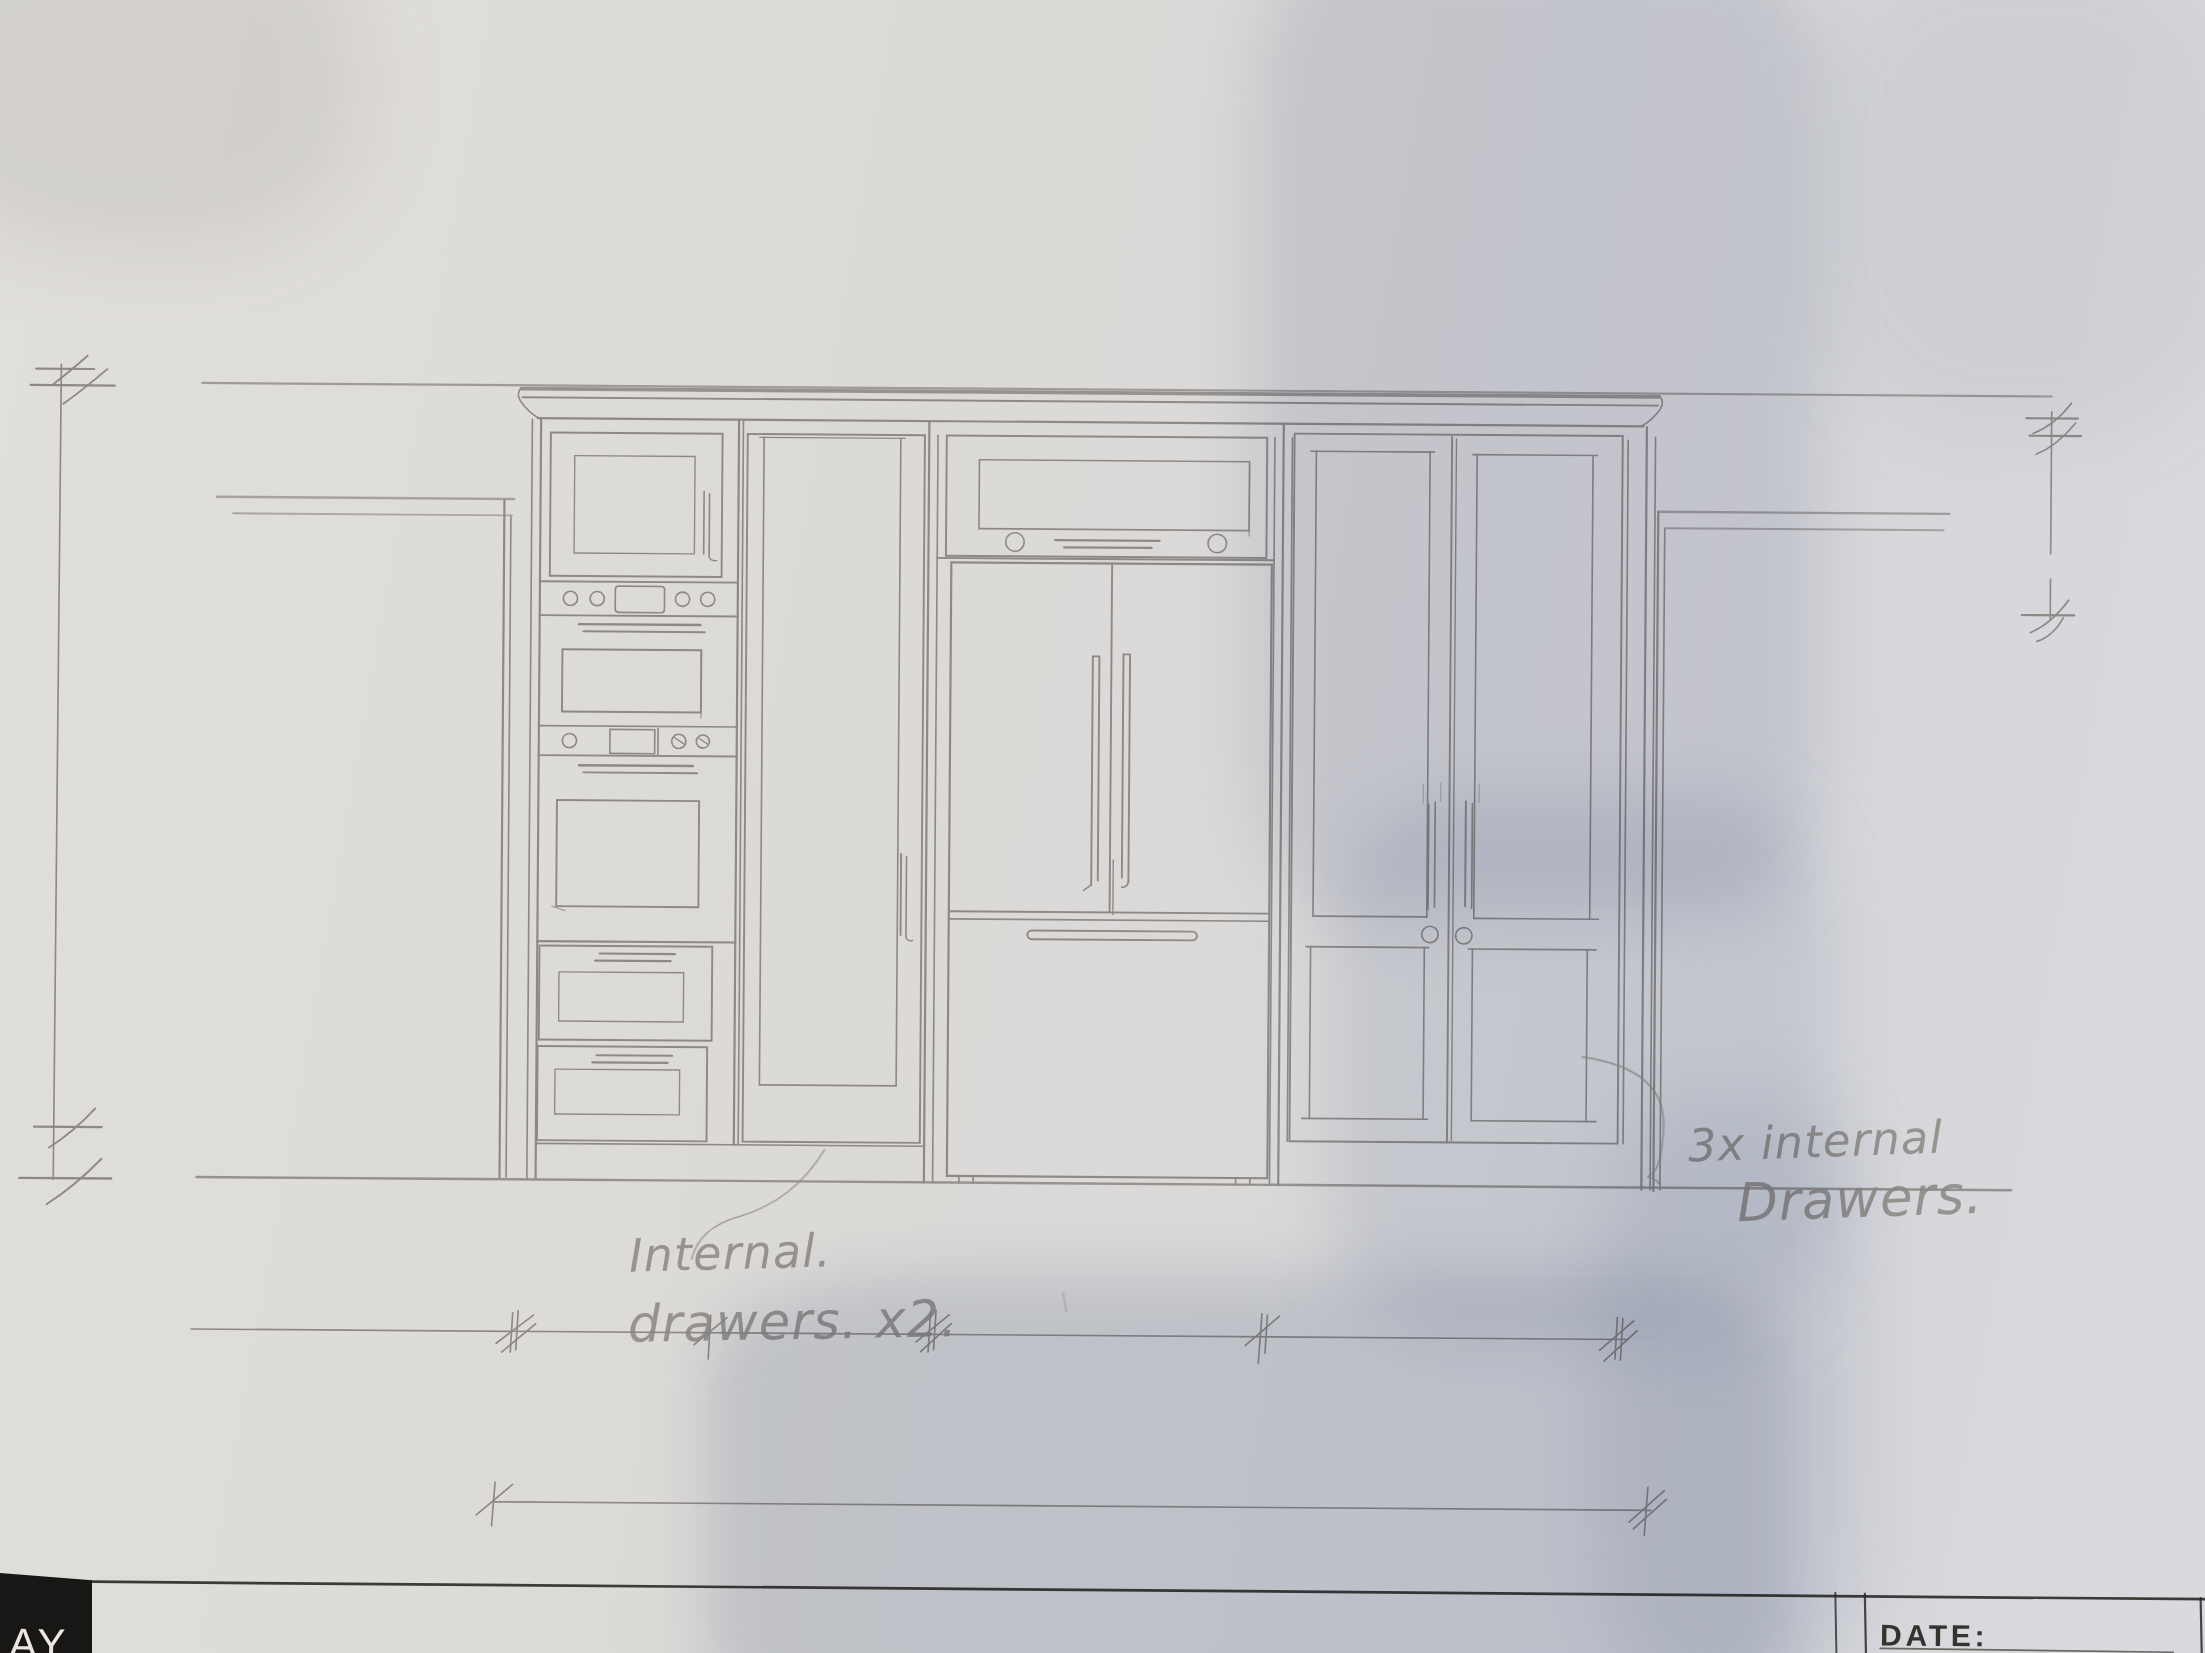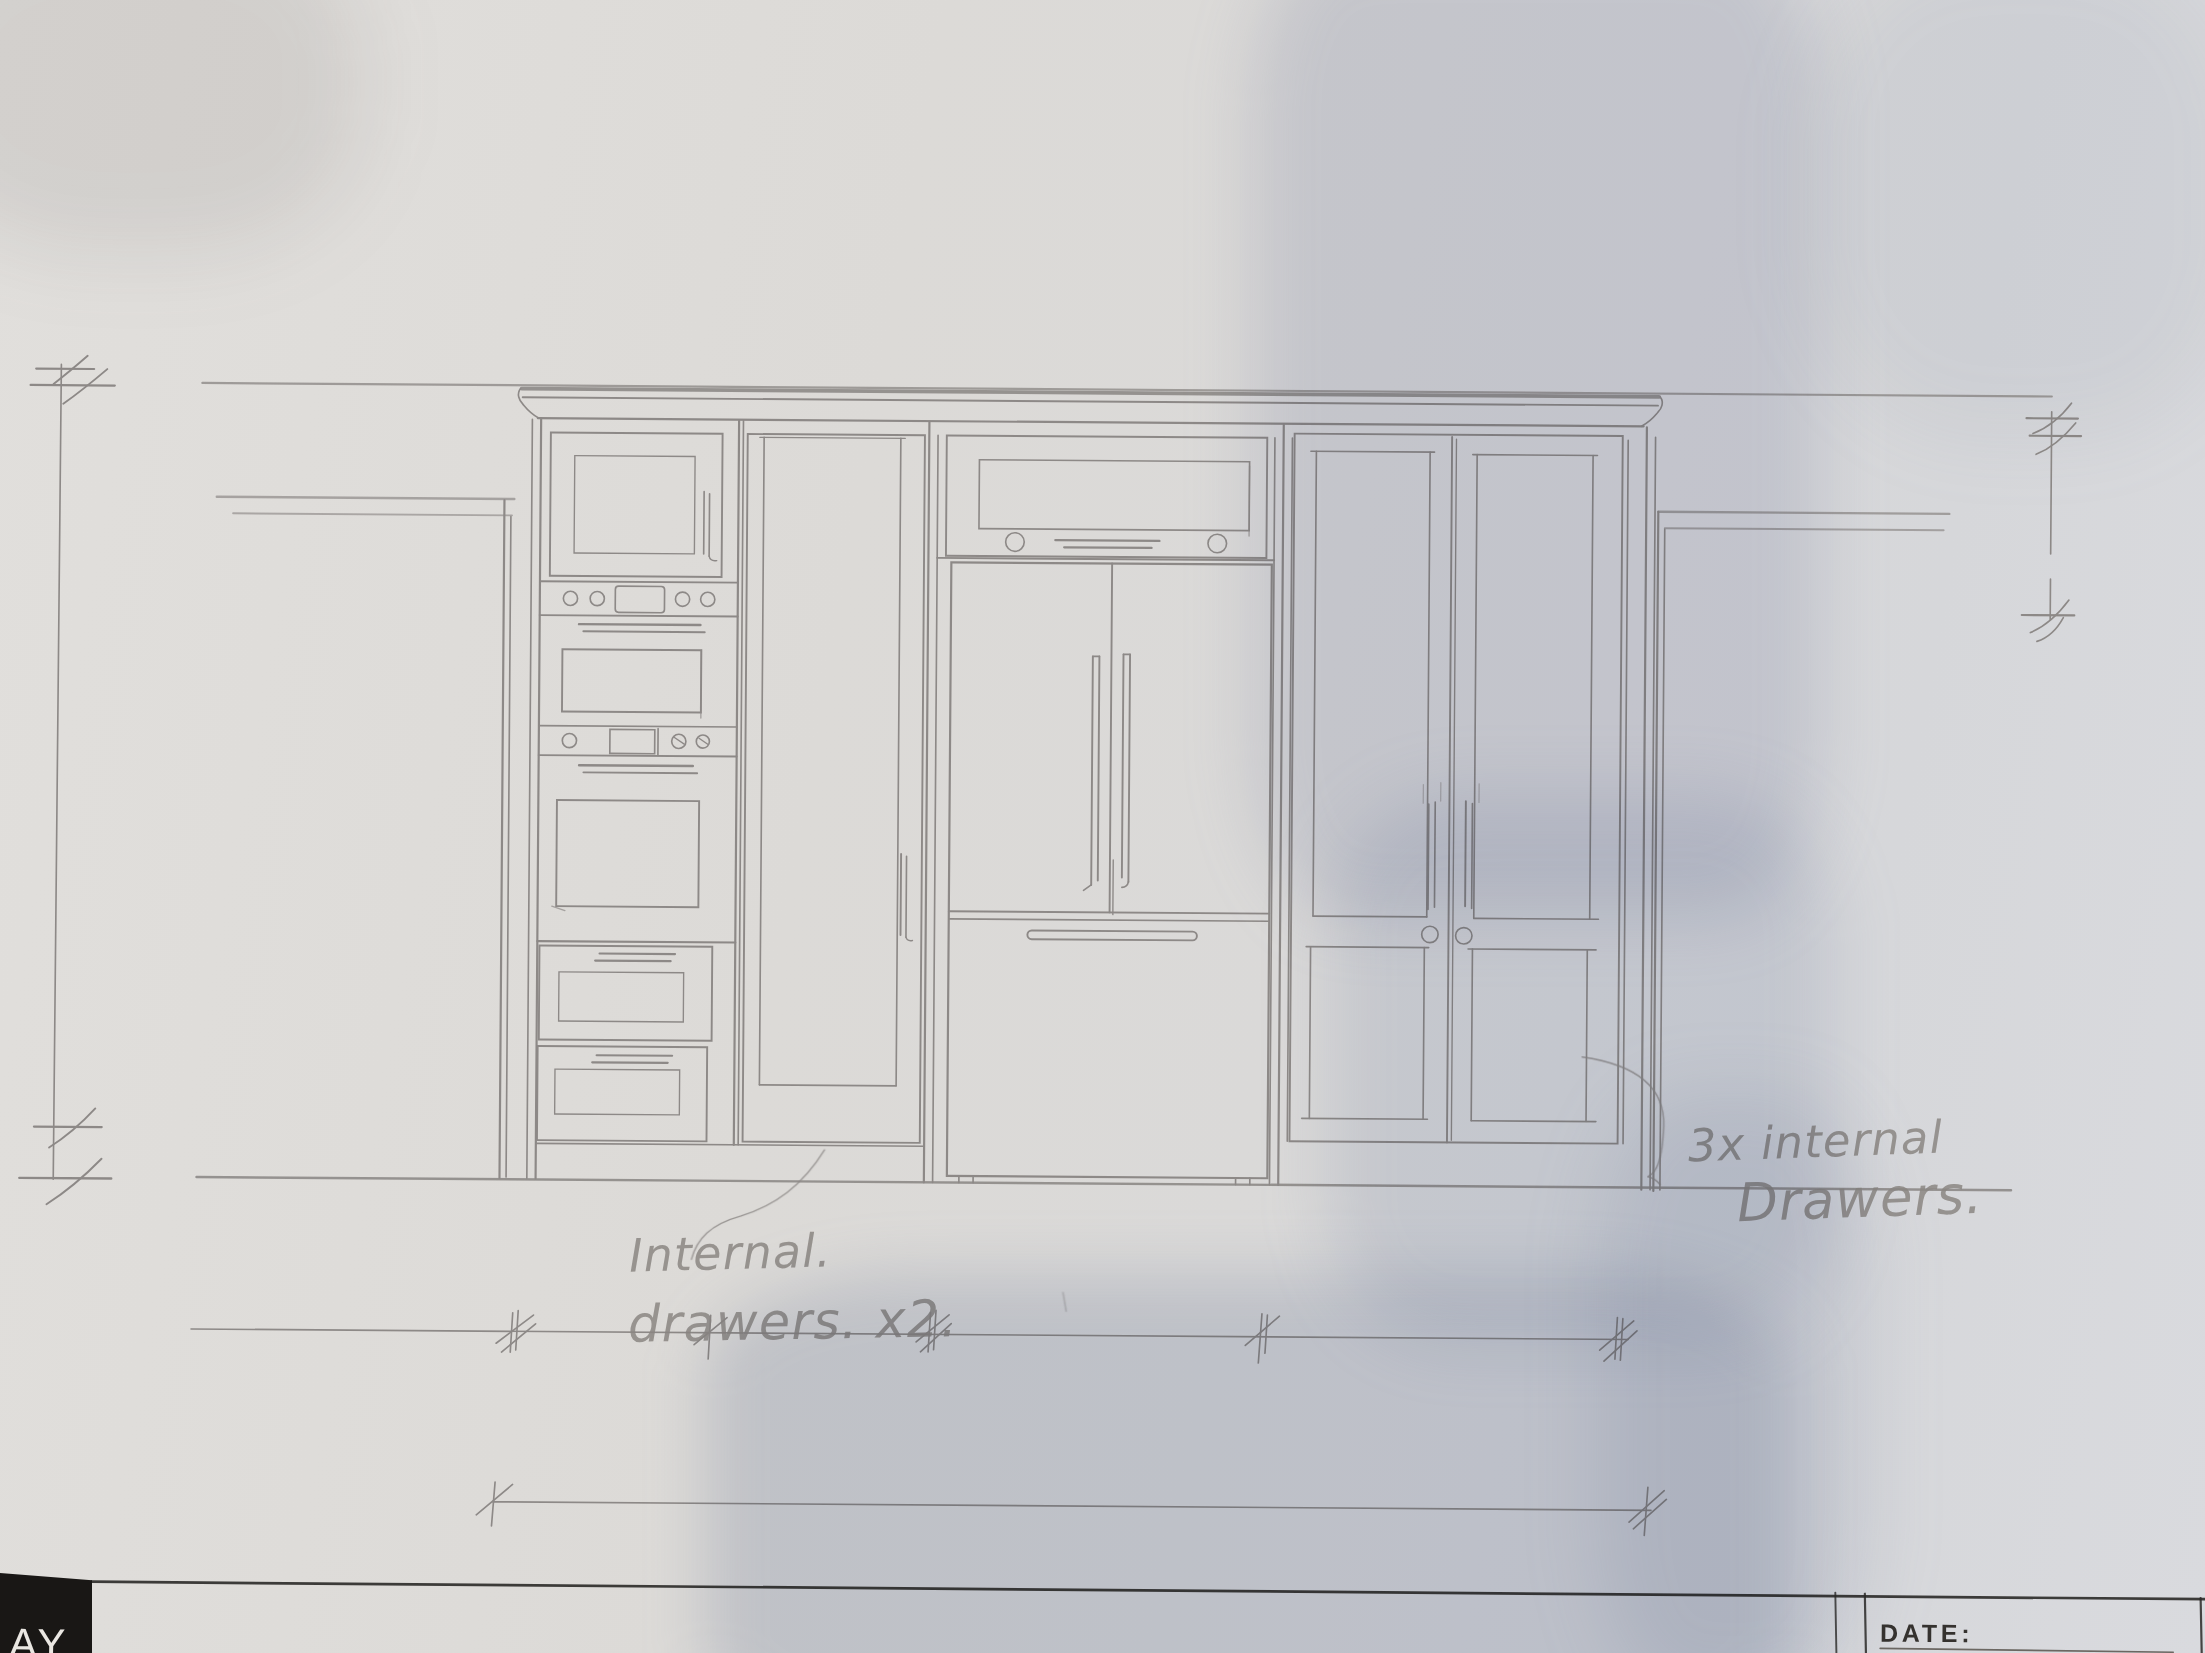--- a/index.html
+++ b/index.html
@@ -21,21 +21,21 @@
     position:absolute;left:0;top:1573px;width:92px;height:81px;
     background:#191715;
     clip-path:polygon(0 0,100% 9%,100% 100%,0 100%);
   }
   .logo-text{
     position:absolute;left:8.8px;top:1620px;color:#eae7e2;font-size:42px;
     font-weight:400;letter-spacing:3.3px;transform:rotate(1deg);
     font-family:"Liberation Sans",sans-serif;
   }
   .date-label{
-    position:absolute;left:1880px;top:1619px;color:#35322f;font-size:25px;
+    position:absolute;left:1880px;top:1619px;color:#35322f;font-size:30px;
     font-weight:700;letter-spacing:3.8px;transform:rotate(0.4deg);
     font-family:"Liberation Sans",sans-serif;
   }
   .shadow{position:absolute;mix-blend-mode:multiply;pointer-events:none;}
   .sh1{left:1252px;top:-66px;width:569px;height:984px;background:rgba(128,142,182,0.20);filter:blur(33px);border-radius:18%;}
   .sh2{left:1329px;top:793px;width:503px;height:547px;background:rgba(128,142,182,0.18);filter:blur(33px);border-radius:25%;}
   .sh3{left:706px;top:1274px;width:1088px;height:470px;background:rgba(122,136,176,0.24);filter:blur(30px);border-radius:20%;}
   .sh4{left:1597px;top:1094px;width:273px;height:602px;background:rgba(118,132,172,0.14);filter:blur(36px);border-radius:30%;}
   .sh5{left:-88px;top:-88px;width:448px;height:339px;background:rgba(95,90,84,0.10);filter:blur(41px);border-radius:40%;}
   .sh6{left:1805px;top:-55px;width:438px;height:492px;background:rgba(130,140,170,0.08);filter:blur(38px);border-radius:40%;}

